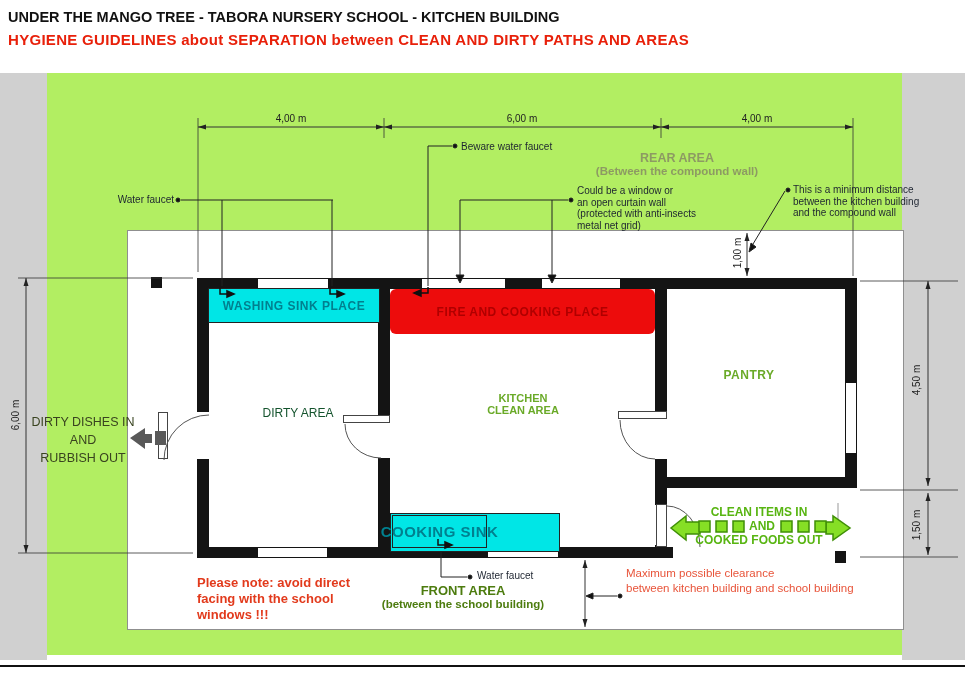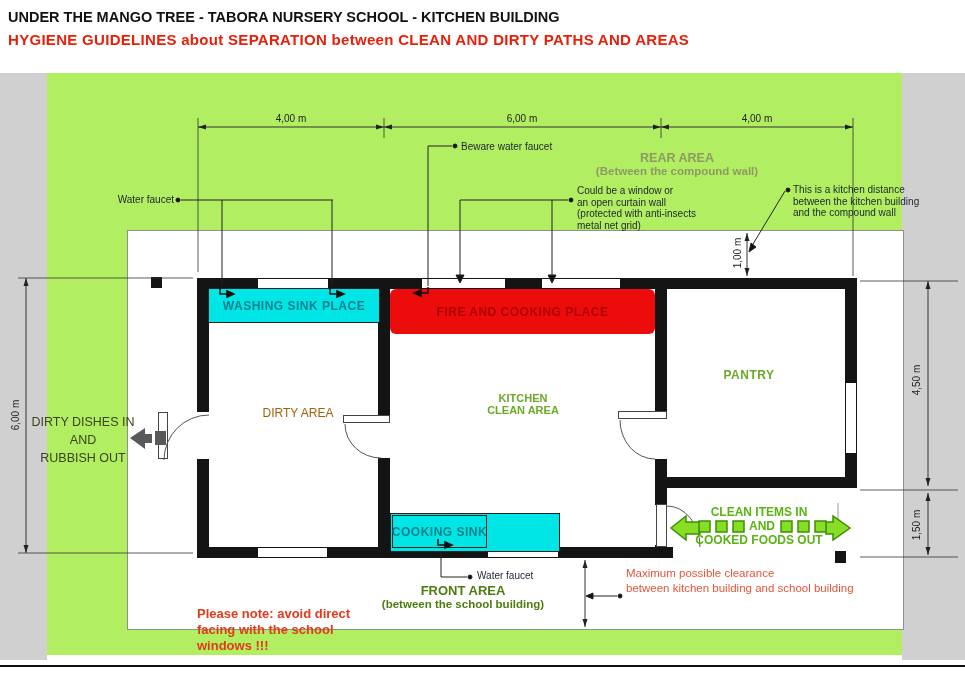--- a/index.html
+++ b/index.html
@@ -77,21 +77,21 @@
   <div class="post" style="left:835px;top:551px;width:11px;height:12px;"></div>
 
   <div class="sink" style="left:208px;top:288px;width:172px;height:35px;">
     <span class="sinklabel">WASHING SINK PLACE</span>
   </div>
   <div class="redzone" style="left:390px;top:289px;width:265px;height:45px;">
     <span>FIRE AND COOKING PLACE</span>
   </div>
   <div class="sink" style="left:390px;top:513px;width:170px;height:39px;"></div>
   <div class="sink" style="left:392px;top:515px;width:95px;height:33px;background:transparent;">
-    <span class="sinklabel" style="font-size:12px;">COOKING SINK</span>
+    <span class="sinklabel" style="font-size:15px;">COOKING SINK</span>
   </div>
 
   <div class="leaf" style="left:158px;top:412px;width:10px;height:47px;"></div>
   <div class="leaf" style="left:343px;top:415px;width:47px;height:8px;"></div>
   <div class="leaf" style="left:618px;top:411px;width:49px;height:8px;"></div>
   <div class="leaf" style="left:656px;top:504px;width:11px;height:43px;"></div>
 
   <svg class="ovl" width="965" height="677">
     <g stroke="#555" fill="none" stroke-width="1">
       <path d="M209,415 A45,45 0 0 0 164,460"></path>
@@ -195,51 +195,51 @@
 
   <div class="txt small" style="left:112px;top:194px;width:62px;text-align:right;">Water faucet</div>
   <div class="txt small" style="left:461px;top:141px;">Beware water faucet</div>
   <div class="txt small" style="left:577px;top:185px;">
     <span class="ln">Could be a window or</span>
     <span class="ln">an open curtain wall</span>
     <span class="ln">(protected with anti-insects</span>
     <span class="ln">metal net grid)</span>
   </div>
   <div class="txt small" style="left:793px;top:184px;">
-    <span class="ln">This is a kitchen distance</span>
+    <span class="ln">This is a minimum distance</span>
     <span class="ln">between the kitchen building</span>
     <span class="ln">and the compound wall</span>
   </div>
 
   <div class="txt center olive" style="left:677px;top:151px;font-size:12.5px;">
     <span class="ln" style="display:block;">REAR AREA</span>
     <span class="ln" style="display:block;font-size:11.5px;">(Between the compound wall)</span>
   </div>
   <div class="txt center grayl" style="left:463px;top:583px;font-size:13px;">
     <span style="display:block;">FRONT AREA</span>
     <span style="display:block;font-size:11.5px;">(between the school building)</span>
   </div>
 
-  <div class="txt center" style="left:298px;top:406px;font-size:12px;color:#a16207;">DIRTY AREA</div>
+  <div class="txt center" style="left:298px;top:406px;font-size:12px;color:#14532d;">DIRTY AREA</div>
   <div class="txt center greenroom" style="left:523px;top:392px;font-size:11px;line-height:12px;">
     <span style="display:block;">KITCHEN</span>
     <span style="display:block;">CLEAN AREA</span>
   </div>
   <div class="txt center greenroom" style="left:749px;top:368px;font-size:12px;letter-spacing:.5px;">PANTRY</div>
 
   <div class="txt center flowdark" style="left:83px;top:413px;">
     <span class="ln">DIRTY DISHES IN</span>
     <span class="ln">AND</span>
     <span class="ln">RUBBISH OUT</span>
   </div>
   <div class="txt center cleantxt" style="left:759px;top:505px;">CLEAN ITEMS IN</div>
   <div class="txt center cleantxt" style="left:762px;top:519px;">AND</div>
   <div class="txt center cleantxt" style="left:759px;top:533px;">COOKED FOODS OUT</div>
 
-  <div class="txt redtxt" style="left:197px;top:606px;font-size:13px;font-weight:bold;line-height:16px;">
+  <div class="txt redtxt" style="left:197px;top:575px;font-size:13px;font-weight:bold;line-height:16px;">
     <span style="display:block;">Please note: avoid direct</span>
     <span style="display:block;">facing with the school</span>
     <span style="display:block;">windows !!!</span>
   </div>
   <div class="txt" style="left:626px;top:566px;font-size:11.5px;line-height:15px;color:#e8543a;">
     <span style="display:block;">Maximum possible clearance</span>
     <span style="display:block;">between kitchen building and school building</span>
   </div>
   <div class="txt small" style="left:477px;top:570px;">Water faucet</div>
 

